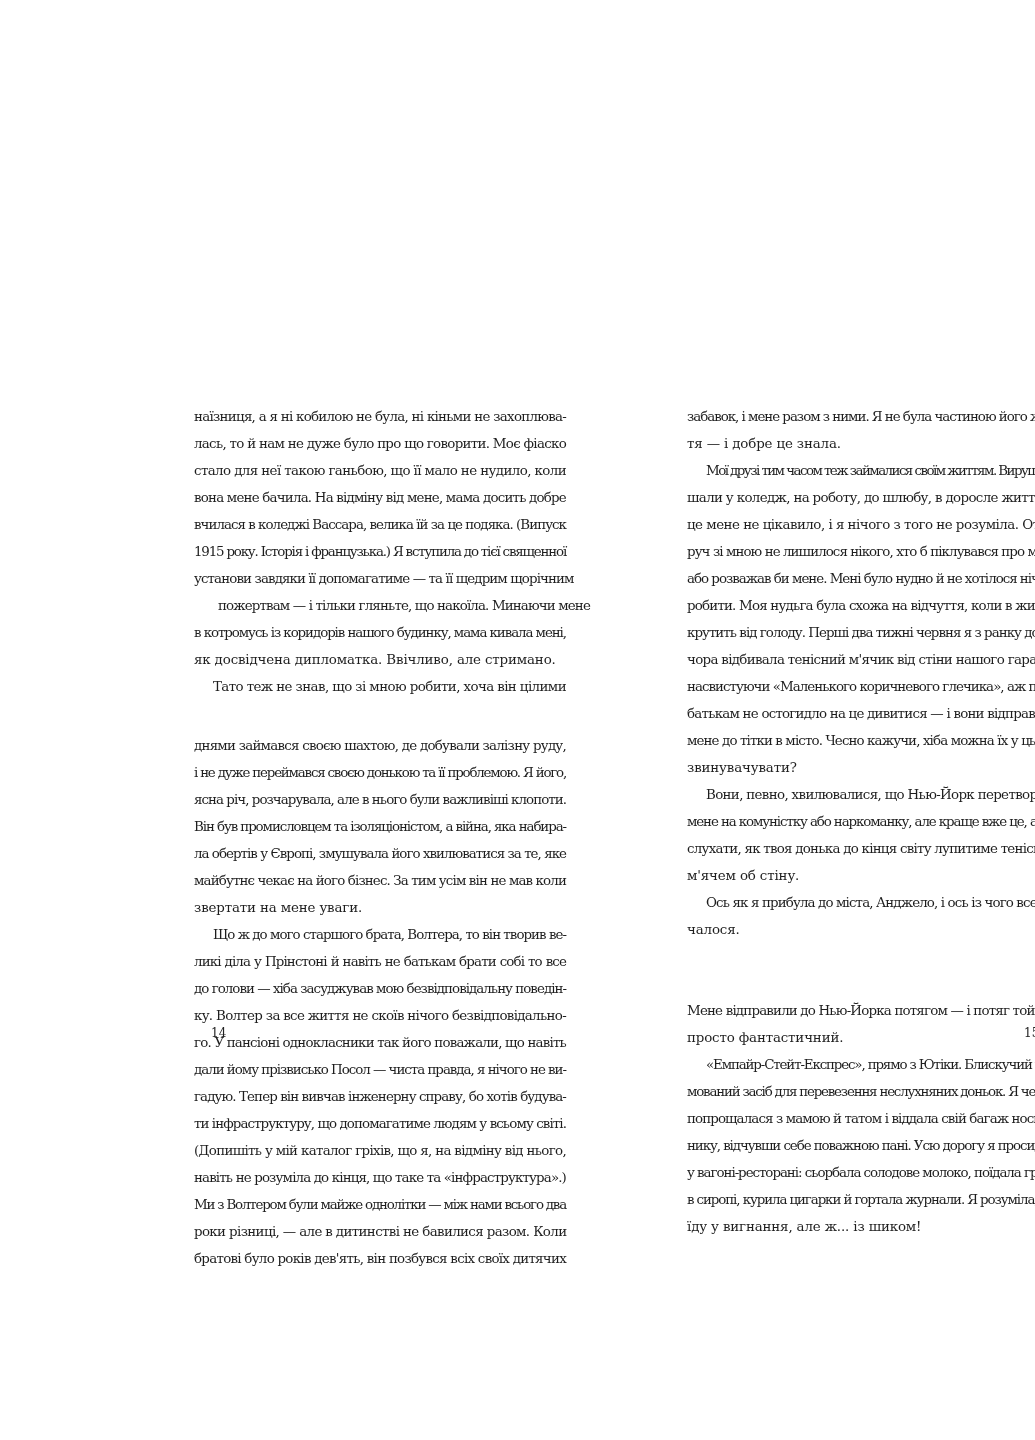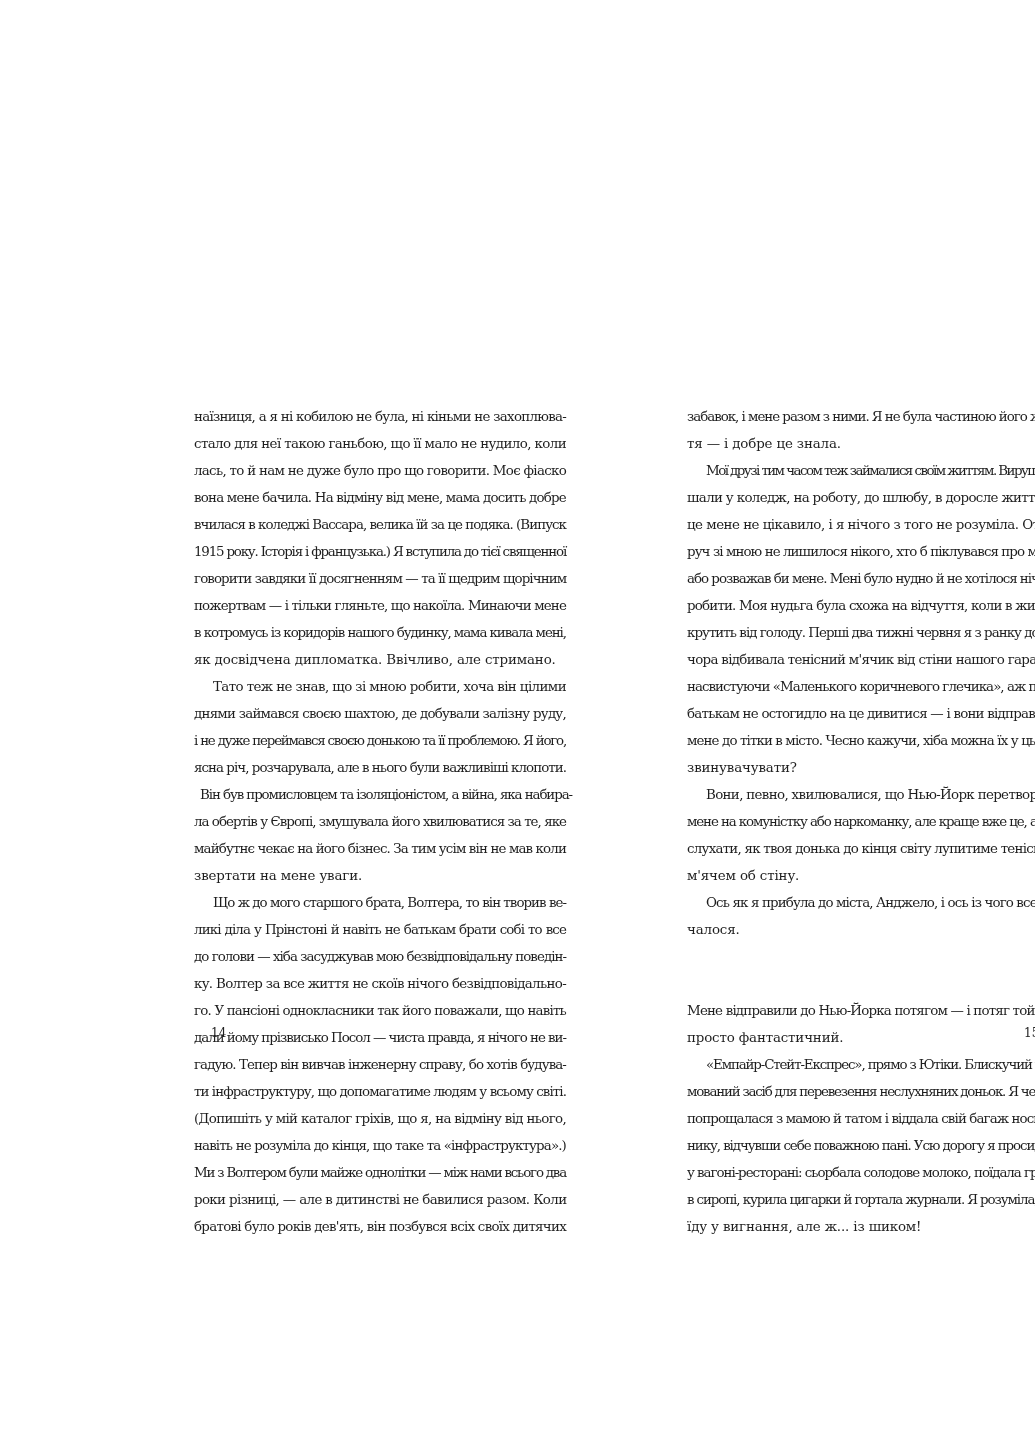--- a/index.html
+++ b/index.html
@@ -75,34 +75,34 @@
     .right-num {
       left: 424px;
     }
   </style>
 </head>
 <body>
 
 <div class="page page-left">
   <div class="text-block left-text" id="left-text">
       <span class="line" style="letter-spacing: -0.725384px;">наїзниця, а я ні кобилою не була, ні кіньми не захоплюва-</span>
+      <span class="line" style="letter-spacing: -0.701705px;">лась, то й нам не дуже було про що говорити. Моє фіаско</span>
       <span class="line" style="letter-spacing: -0.59375px;">стало для неї такою ганьбою, що її мало не нудило, коли</span>
-      <span class="line" style="letter-spacing: -0.701705px;">лась, то й нам не дуже було про що говорити. Моє фіаско</span>
       <span class="line" style="letter-spacing: -0.793136px;">вона мене бачила. На відміну від мене, мама досить добре</span>
       <span class="line" style="letter-spacing: -0.968427px;">вчилася в коледжі Вассара, велика їй за це подяка. (Випуск</span>
       <span class="line" style="letter-spacing: -1.18654px;">1915 року. Історія і французька.) Я вступила до тієї священної</span>
-      <span class="line" style="letter-spacing: -0.888352px;">говорити завдяки її досягненням — та її щедрим щорічним</span>
-      <span class="line" style="letter-spacing: -0.860938px;">пожертвам — і тільки гляньте, що накоїла. Минаючи мене</span>
+      <span class="line" style="letter-spacing: -0.888352px;">установи завдяки її допомагатиме — та її щедрим щорічним</span>
+      <span class="line" style="letter-spacing: -0.860938px; margin-left: 24px;">пожертвам — і тільки гляньте, що накоїла. Минаючи мене</span>
       <span class="line" style="letter-spacing: -1.0743px;">в котромусь із коридорів нашого будинку, мама кивала мені,</span>
       <span class="line last">як досвідчена дипломатка. Ввічливо, але стримано.</span>
       <span class="line indent" style="letter-spacing: -0.590204px;">Тато теж не знав, що зі мною робити, хоча він цілими</span>
-      <span class="line" style="letter-spacing: -0.756771px;">днями займався своєю шахтою, де добували залізну руду,</span>
+      <span class="line" style="letter-spacing: -0.756771px; margin-top: 32px;">днями займався своєю шахтою, де добували залізну руду,</span>
       <span class="line" style="letter-spacing: -1.19714px;">і не дуже переймався своєю донькою та її проблемою. Я його,</span>
       <span class="line" style="letter-spacing: -0.954957px;">ясна річ, розчарувала, але в нього були важливіші клопоти.</span>
-      <span class="line" style="letter-spacing: -1.09193px; margin-left: 6px;">Він був промисловцем та ізоляціоністом, а війна, яка набира-</span>
+      <span class="line" style="letter-spacing: -1.09193px;">Він був промисловцем та ізоляціоністом, а війна, яка набира-</span>
       <span class="line" style="letter-spacing: -0.965733px;">ла обертів у Європі, змушувала його хвилюватися за те, яке</span>
       <span class="line" style="letter-spacing: -0.867672px;">майбутнє чекає на його бізнес. За тим усім він не мав коли</span>
       <span class="line last">звертати на мене уваги.</span>
       <span class="line indent" style="letter-spacing: -0.967614px;">Що ж до мого старшого брата, Волтера, то він творив ве-</span>
       <span class="line" style="letter-spacing: -0.871094px;">ликі діла у Прінстоні й навіть не батькам брати собі то все</span>
       <span class="line" style="letter-spacing: -0.968531px;">до голови — хіба засуджував мою безвідповідальну поведін-</span>
       <span class="line" style="letter-spacing: -0.686732px;">ку. Волтер за все життя не скоїв нічого безвідповідально-</span>
       <span class="line" style="letter-spacing: -0.803739px;">го. У пансіоні однокласники так його поважали, що навіть</span>
       <span class="line" style="letter-spacing: -1.01961px;">дали йому прізвисько Посол — чиста правда, я нічого не ви-</span>
       <span class="line" style="letter-spacing: -0.894881px;">гадую. Тепер він вивчав інженерну справу, бо хотів будува-</span>

